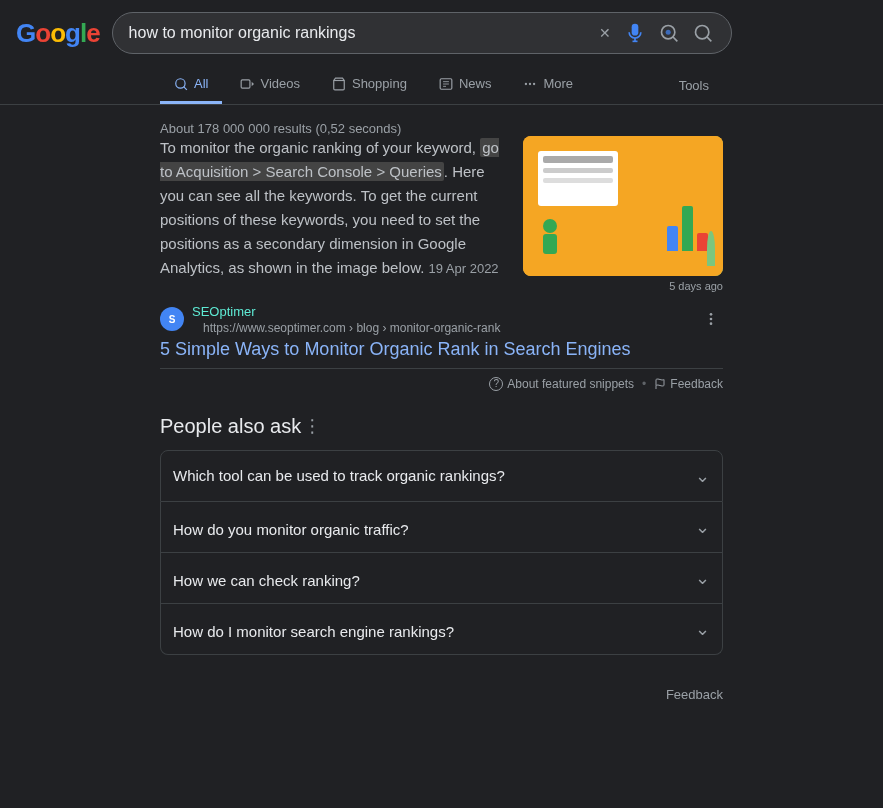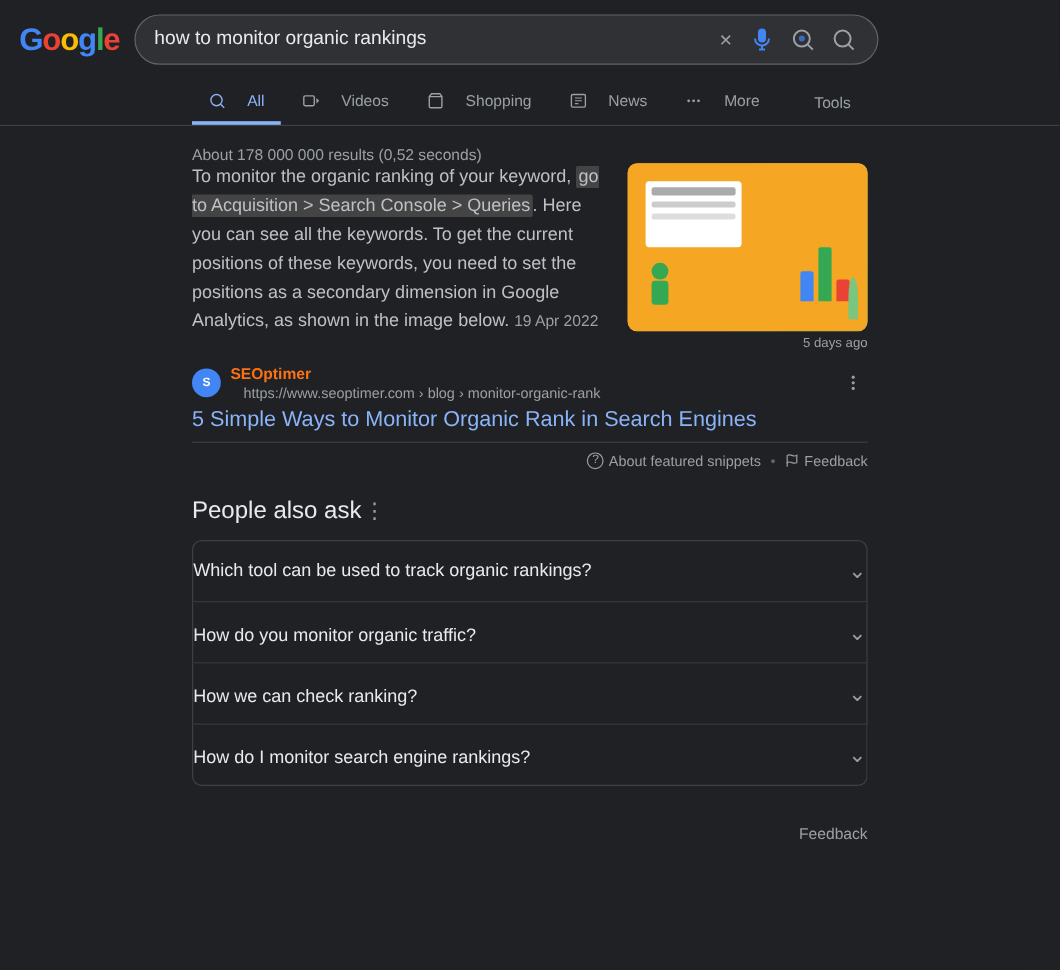--- a/index.html
+++ b/index.html
@@ -72,21 +72,21 @@
     .nav-tabs {
       display: flex;
       align-items: center;
       padding: 0 160px;
       border-bottom: 1px solid #3c4043;
       gap: 4px;
     }
     .nav-tab {
       display: flex;
       align-items: center;
-      gap: 18px;
+      gap: 6px;
       padding: 10px 14px;
       color: #9aa0a6;
       cursor: pointer;
       font-size: 13px;
       border-bottom: 3px solid transparent;
       text-decoration: none;
       white-space: nowrap;
     }
     .nav-tab.active {
       color: #8ab4f8;
@@ -179,23 +179,22 @@
       font-size: 10px;
       font-weight: bold;
       color: #fff;
       flex-shrink: 0;
     }
     .source-info {
       flex: 1;
     }
     .source-name {
       font-size: 13px;
-      color: #f97316;
+      color: #5eead4;
       line-height: 1.3;
-      font-weight: bold;
     }
     .source-url {
       font-size: 12px;
       color: #9aa0a6;
       display: flex;
       align-items: center;
       gap: 4px;
       padding-left: 11px;
     }
     .more-dots {
@@ -248,21 +247,21 @@
     }
     .paa-dots {
       cursor: pointer;
       color: #9aa0a6;
       font-size: 18px;
     }
 
     .paa-item {
       border: 1px solid #3c4043;
       border-radius: 0;
-      padding: 14px 0;
+      padding: 14px 12px;
       display: flex;
       align-items: center;
       justify-content: space-between;
       cursor: pointer;
       border-bottom: 1px solid #3c4043;
       background: #202124;
     }
     .paa-item:first-child { border-radius: 8px 8px 0 0; }
     .paa-item:last-child { border-radius: 0 0 8px 8px; }
     .paa-item + .paa-item { border-top: none; align-items: flex-end; }

